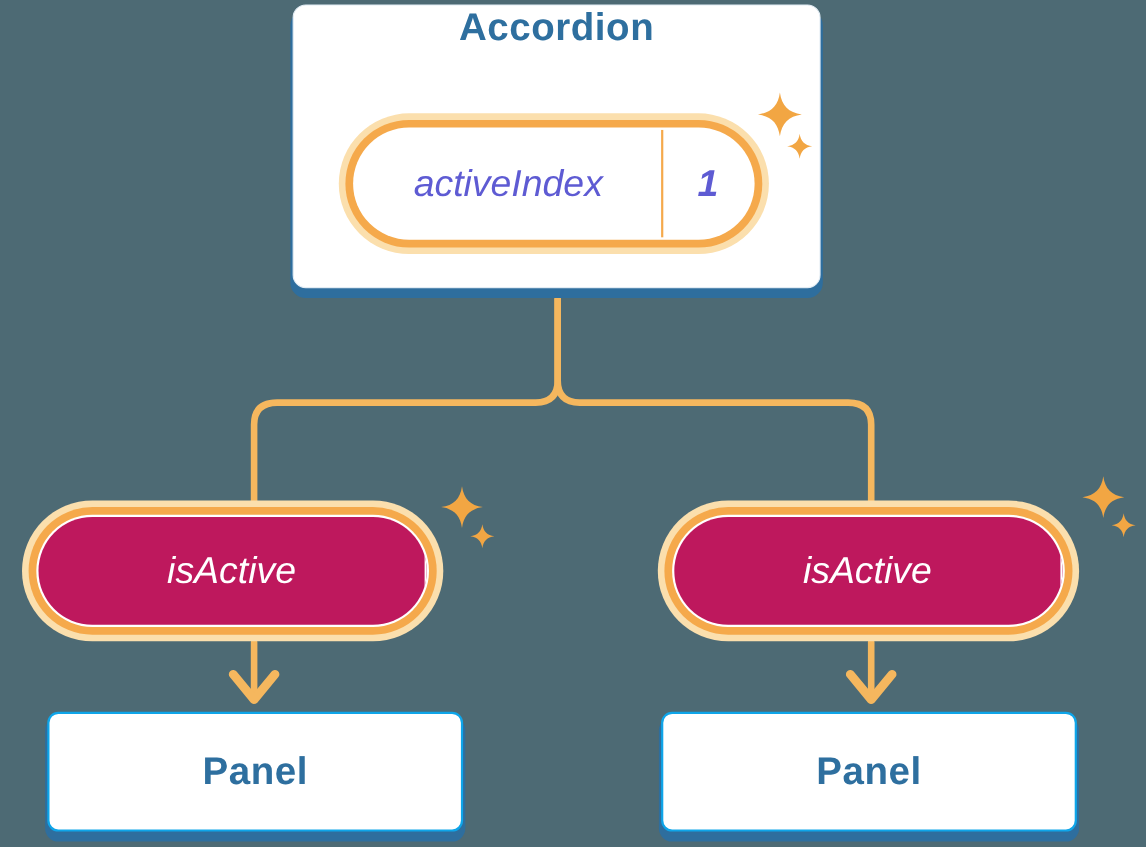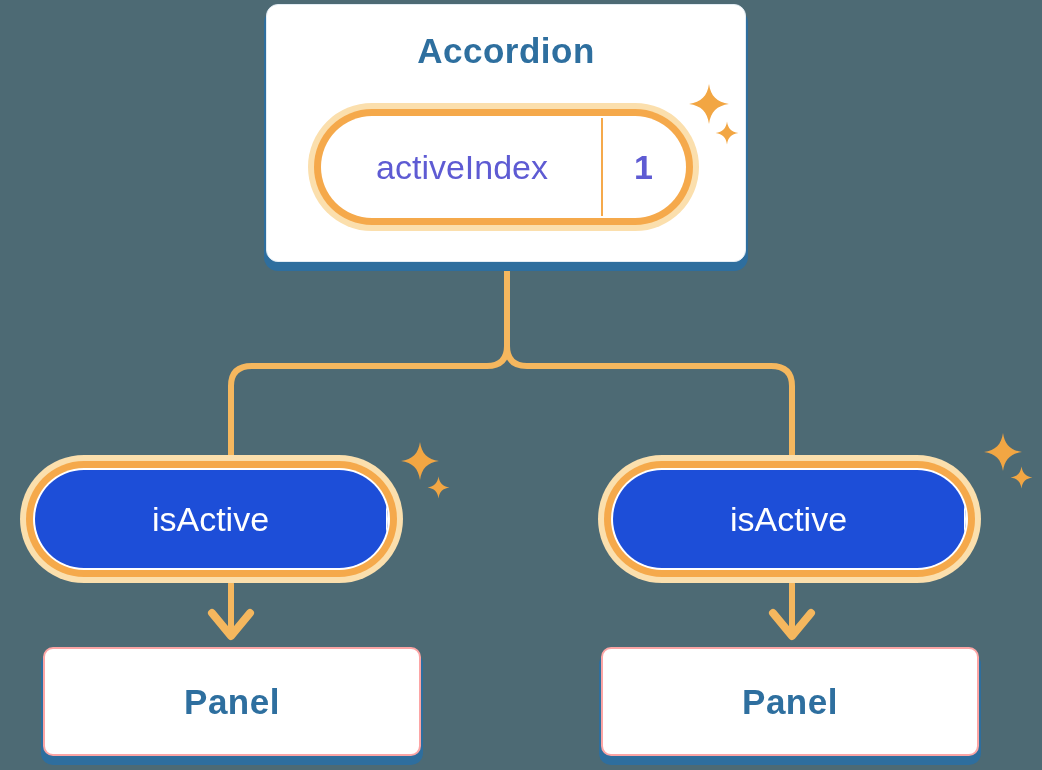--- a/index.html
+++ b/index.html
@@ -25,56 +25,55 @@
     left: 266px; top: 4px;
     width: 480px; height: 258px;
     border: 1px solid #E2ECF4;
     border-radius: 12px;
   }
   .card-title {
     color: #2E6F9F;
     font-size: 35px;
     font-weight: 600;
     text-align: center;
-    margin-top: 26px;
     letter-spacing: 0.5px;
   }
   .card.panel {
     width: 378px; height: 109px;
-    border: 2px solid #fca5a5;
+    border: 2px solid #0ea5e9;
     border-radius: 10px;
     display: flex; align-items: center; justify-content: center;
   }
   .panel-left  { left: 43px;  top: 647px; }
   .panel-right { left: 601px; top: 647px; }
   .panel-title {
     color: #2E6F9F;
     font-size: 35px;
     font-weight: 600;
     letter-spacing: 0.5px;
   }
 
   
   .pill-halo {
     position: absolute;
     background: #FBDFAD;
     border-radius: 999px;
     padding: 6px;
   }
   .pill-ring  { background: #F5A94B; border-radius: 999px; padding: 7px; }
-  .pill-white { background: #FFFFFF; border-radius: 999px; padding: 2px; }
+  .pill-white { background: #FFFFFF; border-radius: 999px; padding: 2px; font-style: italic; }
   .pill-content {
     border-radius: 999px;
     display: flex;
     align-items: stretch;
     overflow: hidden;
     height: 98px;
   }
   .pill-content.light  { background: #FFFFFF; color: #5E5BD3; }
-  .pill-content.purple { background: #1d4ed8; color: #FFFFFF; }
+  .pill-content.purple { background: #be185d; color: #FFFFFF; }
 
   .pill-top   { left: 308px; top: 103px; }
   .pill-top .pill-content { width: 361px; }
   .pill-left  { left: 20px;  top: 455px; }
   .pill-right { left: 598px; top: 455px; }
   .pill-left .pill-content, .pill-right .pill-content { width: 353px; }
 
   .state-name {
     flex: 1;
     display: flex; align-items: center; justify-content: center;

